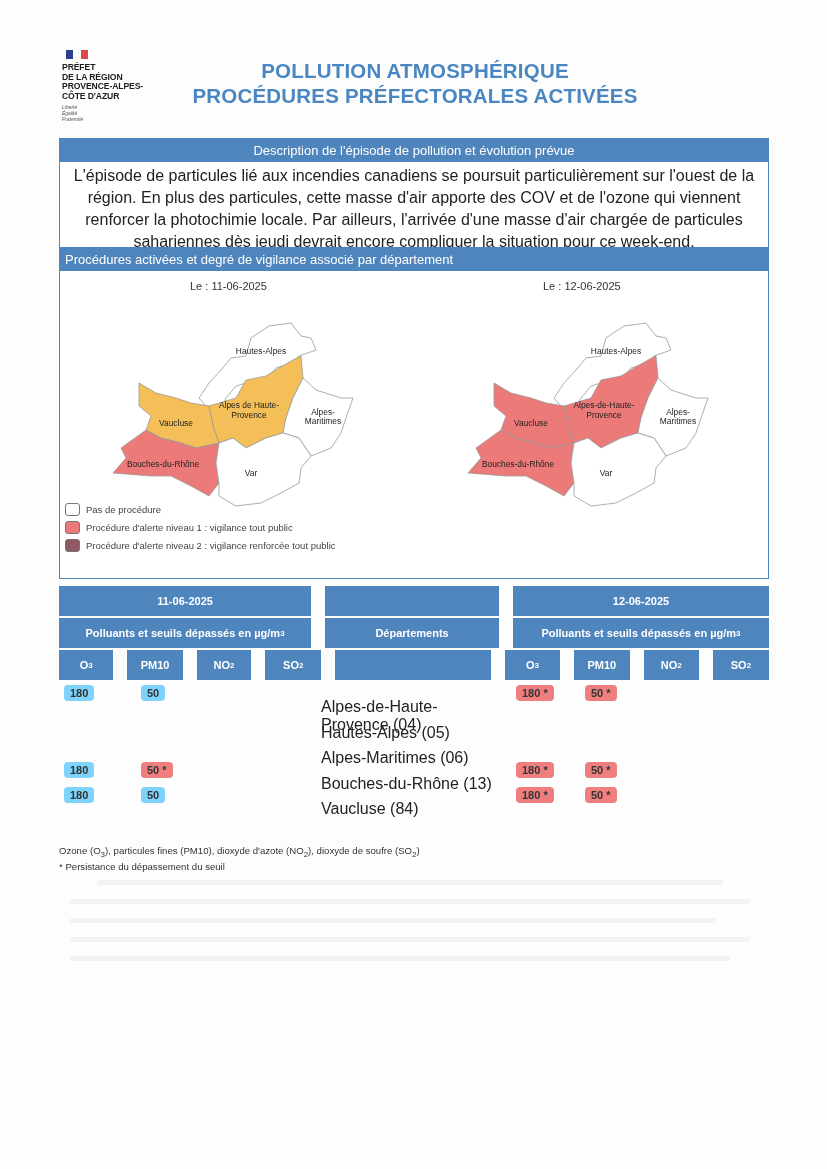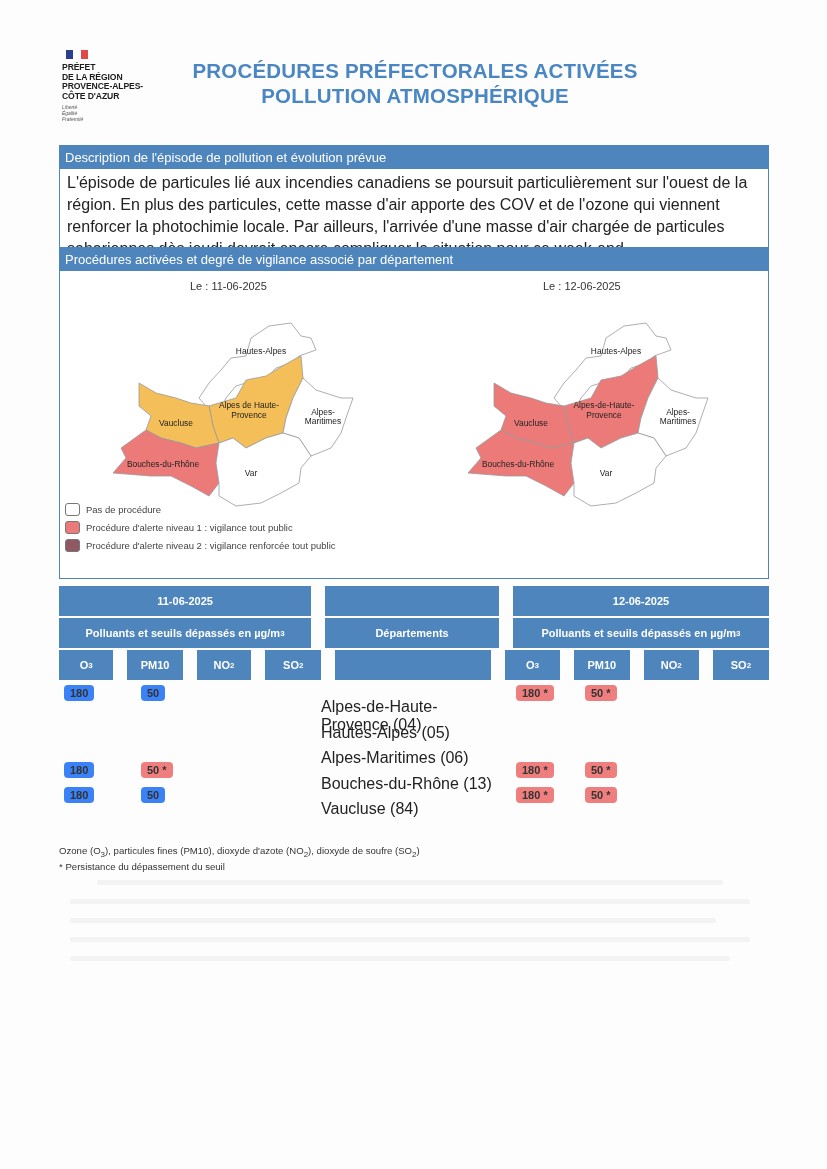--- a/index.html
+++ b/index.html
@@ -10,21 +10,21 @@
   .flag { display: flex; gap: 0; height: 9px; width: 22px; margin-bottom: 4px; margin-left: 4px; }
   .flag span { flex: 1; }
   .logo-lines { font-size: 8.6px; font-weight: bold; line-height: 9.6px; color: #1b1b1b; letter-spacing: -0.1px; }
   .motto { font-size: 5px; font-style: italic; color: #555; line-height: 6px; margin-top: 3px; }
 
   .title { position: absolute; left: 150px; top: 58px; width: 530px; text-align: center;
            color: #4a86c2; font-weight: bold; font-size: 20.5px; line-height: 25px; letter-spacing: 0.2px; }
 
   .panel { position: absolute; left: 59px; width: 710px; border: 1px solid #4f85bd; background: #fff; }
   .panel-head { background: #4f85bd; color: #fff; font-size: 13px; padding: 4px 5px; height: 23px; }
-  .desc-panel { top: 145px; height: 112px; }
+  .desc-panel { top: 138px; height: 112px; text-align: center; }
   .desc-body { padding: 3px 7px; font-size: 16px; line-height: 22px; color: #222; }
   .desc-body p + p { margin-top: 2px; }
 
   .maps-panel { top: 247px; height: 332px; }
   .map-date { position: absolute; top: 32px; font-size: 11px; color: #333; }
   .map { position: absolute; top: 50px; width: 280px; height: 210px; }
   .map svg { width: 280px; height: 210px; }
   .map text { font-family: "Liberation Sans", sans-serif; font-size: 8.4px; fill: #222; }
 
   .legend { position: absolute; left: 5px; top: 252px; }
@@ -37,21 +37,21 @@
            align-items: center; justify-content: center; text-align: center; }
   .r1 .hcell, .r2 .hcell { height: 30px; }
   .r3 .hcell { height: 30px; }
   sub { font-size: 8px; vertical-align: -3px; }
   sup { font-size: 8px; vertical-align: 5px; }
 
   .drow { position: relative; height: 25.5px; }
   .dept { position: absolute; left: 262px; width: 180px; top: 16px; font-size: 16px; color: #222; }
   .chip { position: absolute; top: 3px; height: 16px; padding: 0 6px; border-radius: 4px; font-size: 11px;
           line-height: 16px; font-weight: bold; color: #333; }
-  .chip.info { background: #3b82f6; }
+  .chip.info { background: #7dd3fc; }
   .chip.alert { background: #ef7f7f; }
 
   .notes { position: absolute; left: 59px; top: 845px; font-size: 9.6px; color: #333; line-height: 12px; }
 
   .ghost { position: absolute; left: 70px; top: 880px; width: 680px; }
   .ghost div { height: 5px; background: #f3f3f3; margin-bottom: 14px; border-radius: 2px; }
 </style>
 </head>
 <body>
 
@@ -68,22 +68,22 @@
     <div>CÔTE D'AZUR</div>
   </div>
   <div class="motto">
     <div>Liberté</div>
     <div>Égalité</div>
     <div>Fraternité</div>
   </div>
 </div>
 
 <div class="title">
+  <div>POLLUTION ATMOSPHÉRIQUE</div>
   <div>PROCÉDURES PRÉFECTORALES ACTIVÉES</div>
-  <div>POLLUTION ATMOSPHÉRIQUE</div>
 </div>
 
 <div class="panel desc-panel">
   <div class="panel-head">Description de l'épisode de pollution et évolution prévue</div>
   <div class="desc-body">
     <p>L'épisode de particules lié aux incendies canadiens se poursuit particulièrement sur l'ouest de la région. En plus des particules, cette masse d'air apporte des COV et de l'ozone qui viennent renforcer la photochimie locale. Par ailleurs, l'arrivée d'une masse d'air chargée de particules sahariennes dès jeudi devrait encore compliquer la situation pour ce week-end.</p>
   </div>
 </div>
 
 <div class="panel maps-panel">

